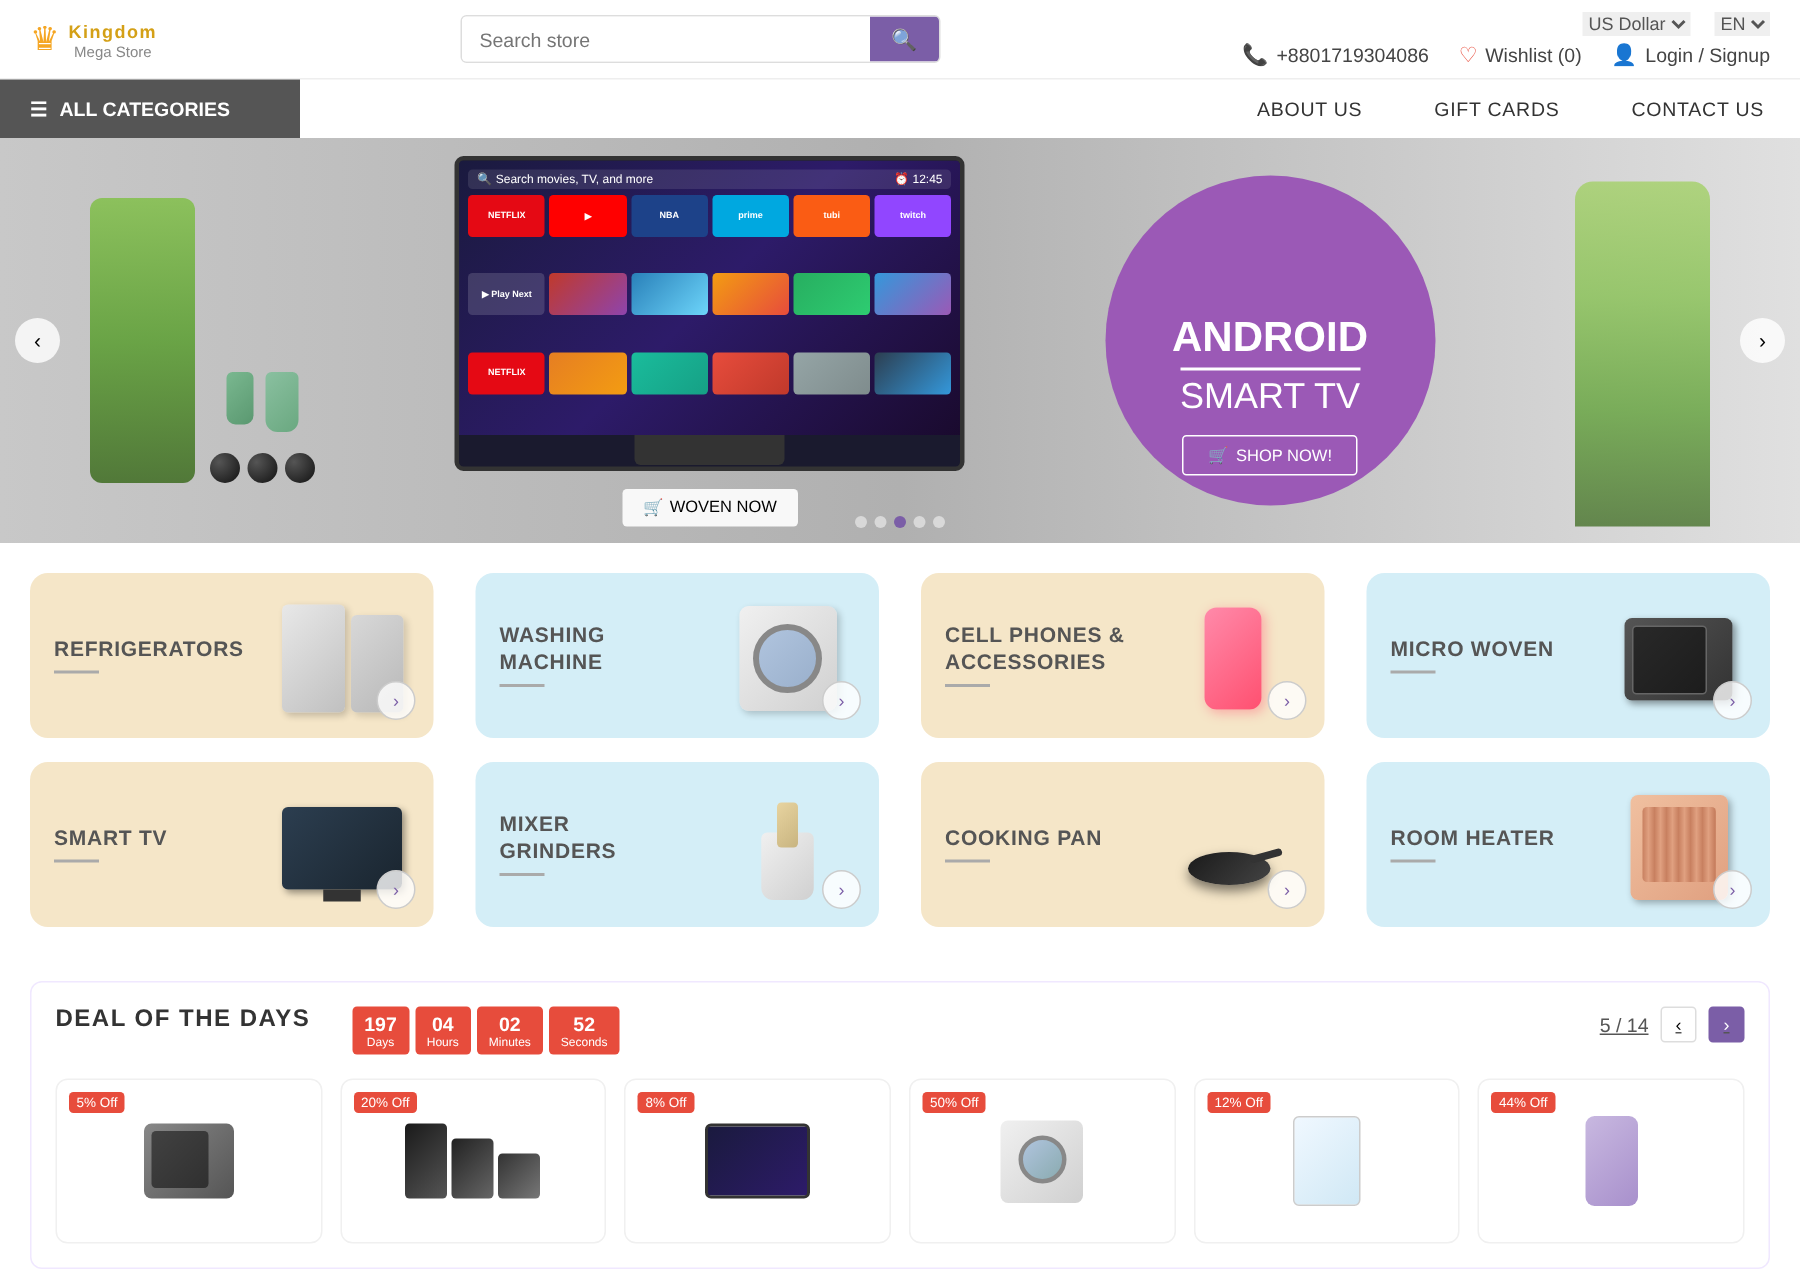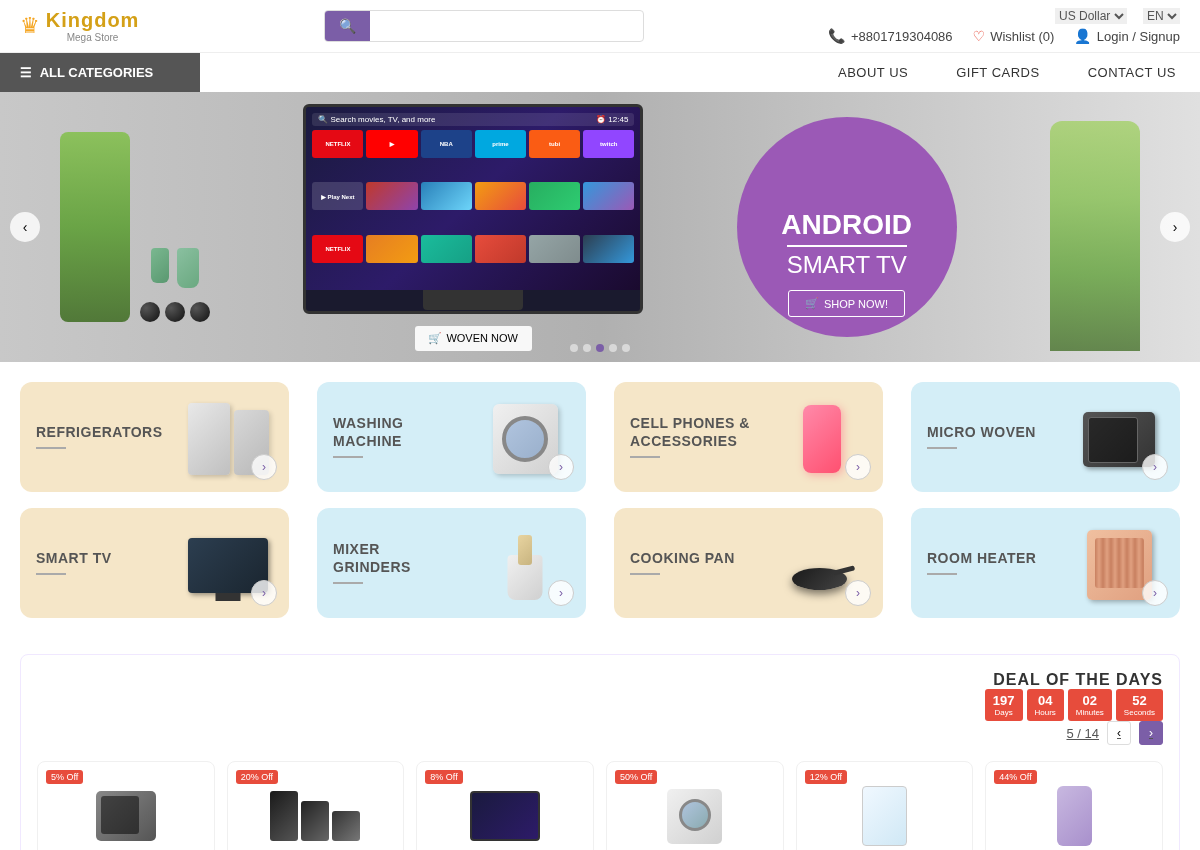--- a/index.html
+++ b/index.html
@@ -449,24 +449,23 @@
     
     .deals-section {
       margin: 10px 20px;
       background: #fff;
       border-radius: 8px;
       padding: 16px;
       border: 1px solid #f0e8ff;
     }
     .deals-header {
       display: flex;
-      align-items: flex-end;
-      gap: 0;
+      align-items: flex-start;
+      gap: 28px;
       margin-bottom: 16px;
-      flex-direction: column;
     }
     .deals-title {
       font-size: 16px;
       font-weight: bold;
       color: #333;
       text-transform: uppercase;
       letter-spacing: 1px;
     }
     .countdown {
       display: flex;
@@ -581,26 +580,27 @@
       border-radius: 6px;
     }
   </style>
 </head>
 <body>
 
 <div class="header-top">
   <div class="logo">
     <span class="logo-icon">♛</span>
     <div>
-      <span style="font-size:20px;font-weight:bold;color:#d4a017;letter-spacing:1px;">Kingdom</span>
+      <span style="font-size:12px;font-weight:bold;color:#d4a017;letter-spacing:1px;">Kingdom</span>
       <span class="logo-sub">Mega Store</span>
     </div>
   </div>
 
   <div class="search-bar">
+    <input type="text" placeholder="Search store" style="">
     <button class="search-btn">🔍</button>
   </div>
 
   <div class="header-right">
     <div class="header-right-top">
       <select>
         <option>US Dollar</option>
       </select>
       <select>
         <option>EN</option>

